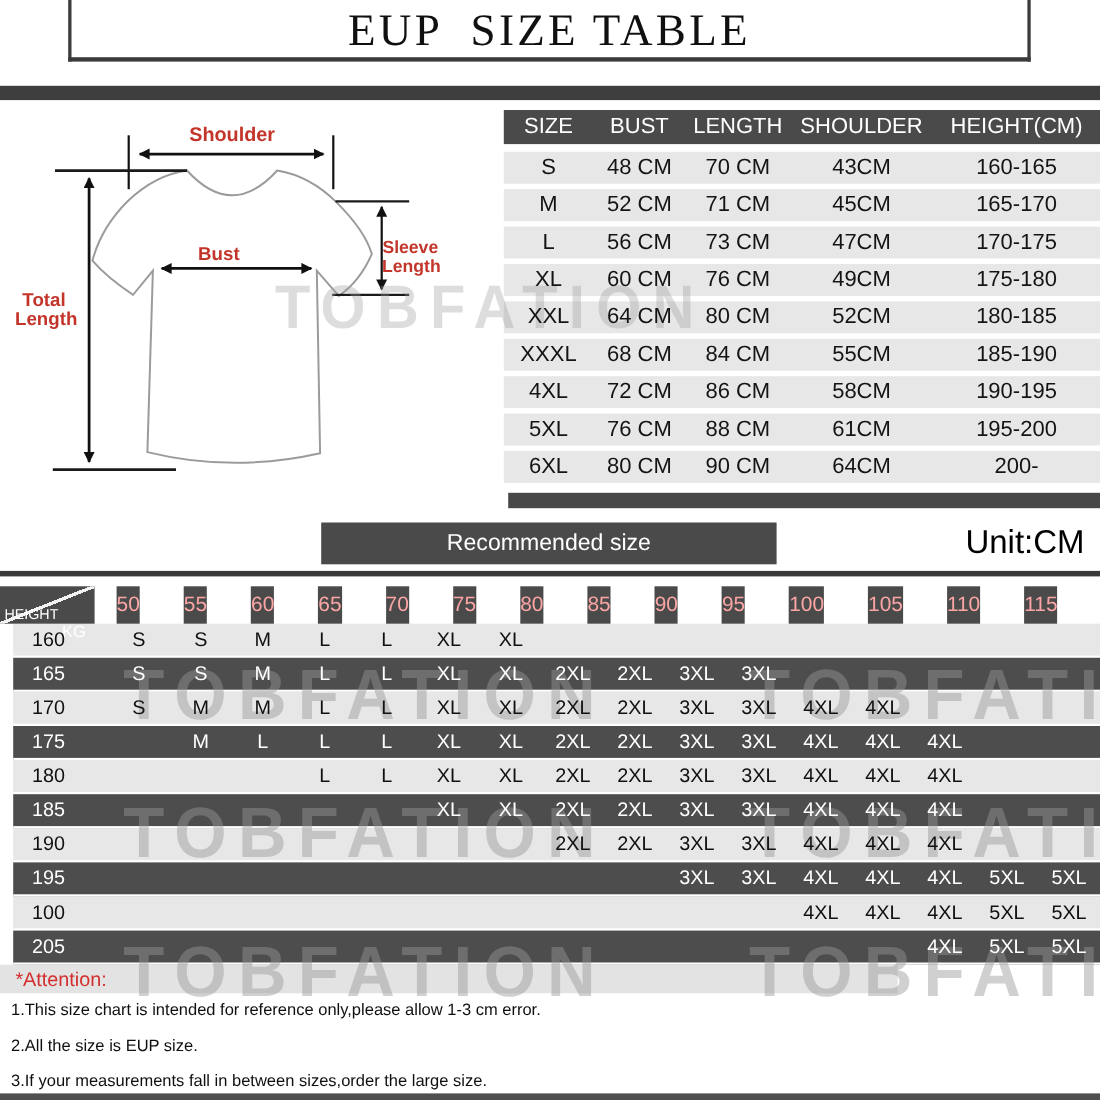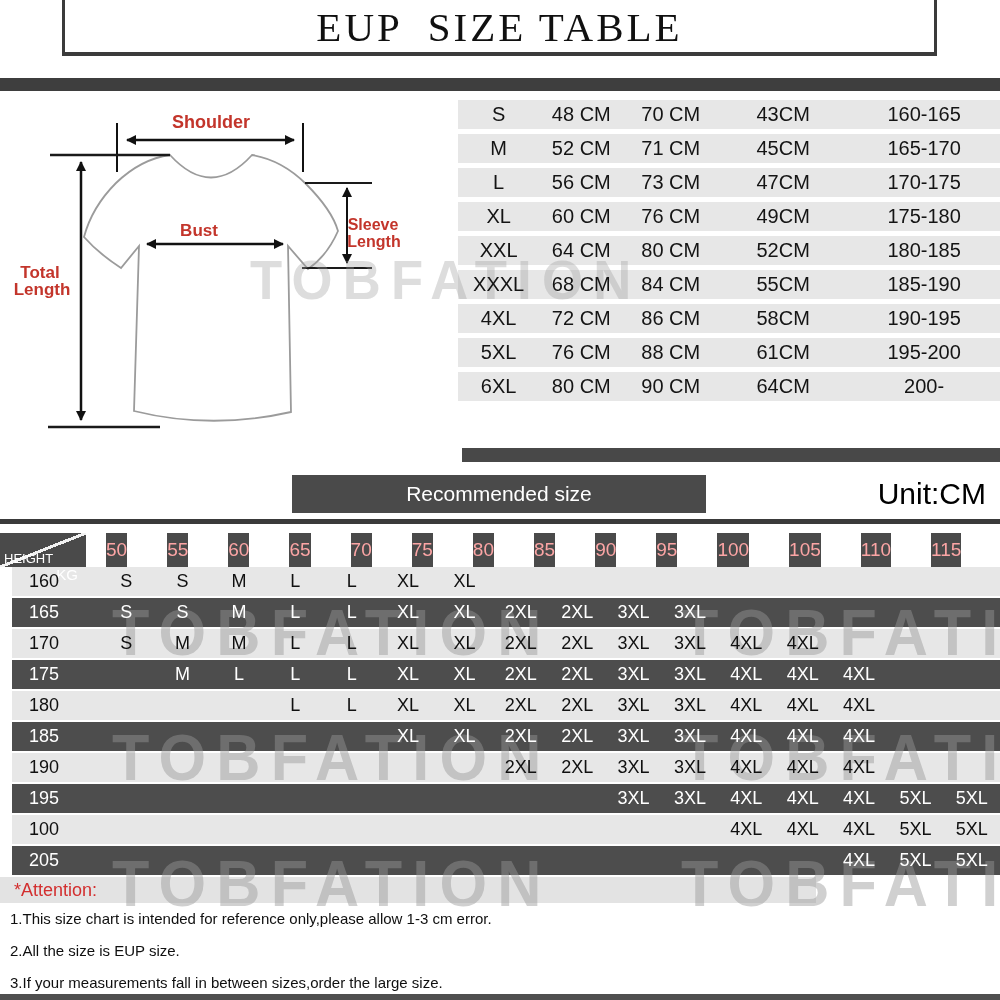--- a/index.html
+++ b/index.html
@@ -100,20 +100,27 @@
 
   <text x="211" y="38" text-anchor="middle" fill="#c3352b" font-size="18" font-weight="bold">Shoulder</text>
   <text x="199" y="146" text-anchor="middle" fill="#c3352b" font-size="17" font-weight="bold">Bust</text>
   <text x="40" y="188" text-anchor="middle" fill="#c3352b" font-size="17" font-weight="bold">Total</text>
   <text x="42" y="205" text-anchor="middle" fill="#c3352b" font-size="17" font-weight="bold">Length</text>
   <text x="373" y="140" text-anchor="middle" fill="#c3352b" font-size="16" font-weight="bold">Sleeve</text>
   <text x="374" y="157" text-anchor="middle" fill="#c3352b" font-size="16" font-weight="bold">Length</text>
 </svg>
 
 <div class="size-table">
+  <div class="st-header" id="st-header">
+      <div class="stc c0">SIZE</div>
+      <div class="stc c1">BUST</div>
+      <div class="stc c2">LENGTH</div>
+      <div class="stc c3">SHOULDER</div>
+      <div class="stc c4">HEIGHT(CM)</div>
+    </div>
   <div id="st-rows">
       <div class="st-row">
         <div class="stc c0">S</div>
         <div class="stc c1">48 CM</div>
         <div class="stc c2">70 CM</div>
         <div class="stc c3">43CM</div>
         <div class="stc c4">160-165</div>
       </div>
       <div class="st-row">
         <div class="stc c0">M</div>

